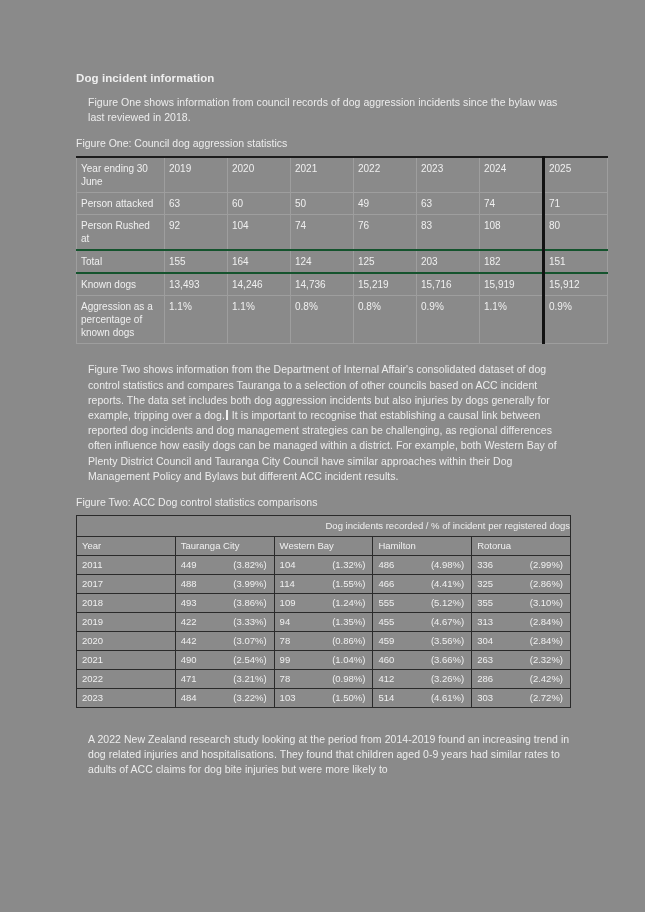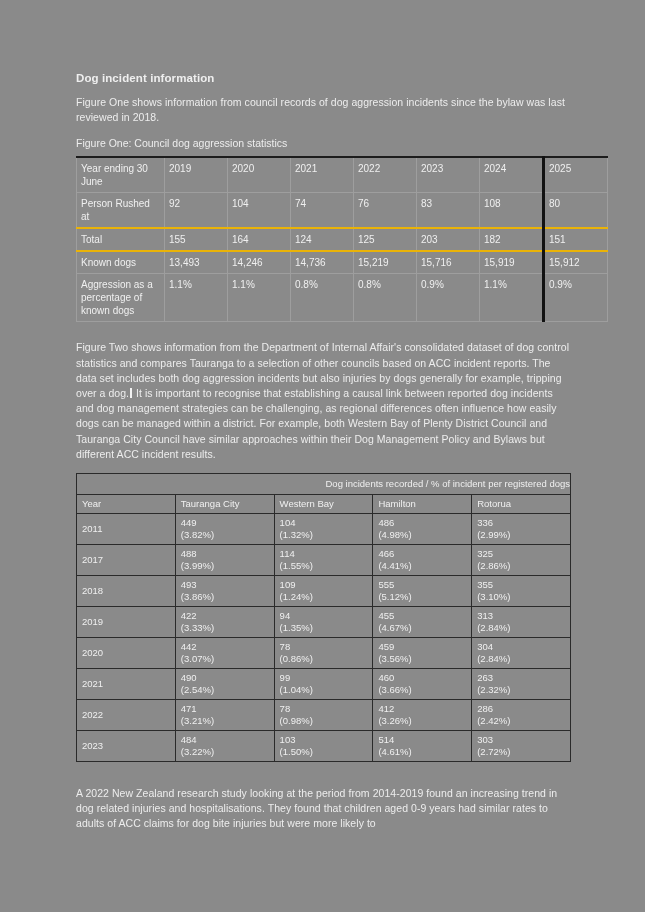--- a/index.html
+++ b/index.html
@@ -29,21 +29,21 @@
     font-size: 11.5px;
     font-weight: bold;
     color: #efefef;
     margin: 0 0 11px 0;
     letter-spacing: 0.1px;
   }
   p.para {
     font-size: 10.5px;
     line-height: 15.2px;
     color: #ededed;
-    margin: 0 0 11px 0;
+    margin: 0 0 11px 12px;
     letter-spacing: 0.05px;
   }
   p.caption {
     font-size: 10.5px;
     line-height: 14px;
     color: #ededed;
     margin: 0 0 6px 0;
   }
   .caret {
     display: inline-block;
@@ -66,21 +66,21 @@
     border: 1px solid #9e9e9e;
     border-top-color: #a2a2a2;
     color: #f0f0f0;
     font-size: 10px;
     line-height: 13px;
     padding: 4px 5px 4px 4px;
     vertical-align: top;
   }
   table.fig1 .rowlabel { width: 78px; }
   table.fig1 .ycol { width: 53px; }
-  table.fig1 tr.thick-bottom > td { border-bottom: 2px solid #eab308; }
+  table.fig1 tr.thick-bottom > td { border-bottom: 2px solid #14532d; }
   table.fig1 td.lastcol { border-left: 3px solid #121212; }
   table.fig1 tr:first-child > td { border-top: 2px solid #1c1c1c; }
 
   
   table.fig2 {
     border-collapse: collapse;
     width: 495px;
     table-layout: fixed;
     margin-bottom: 18px;
   }
@@ -96,21 +96,20 @@
     text-align: right;
     font-size: 9.5px;
     padding: 4px 0;
   }
   table.fig2 .c-year { width: 103px; margin-left: 23px; }
   table.fig2 .c-data { width: 98px; }
   .cellpair {
     display: flex;
     justify-content: space-between;
     align-items: baseline;
-    flex-direction: column;
   }
   .cellpair .num { flex: 0 0 auto; }
   .cellpair .pct { flex: 0 0 auto; padding-right: 2px; }
   .tail-space { height: 6px; }
 </style>
 </head>
 <body>
 
 <div class="page">
   <div class="doc-body">
@@ -127,20 +126,30 @@
           <td class="rowlabel">Year ending 30 June</td>
           <td class="ycol">2019</td>
           <td class="ycol">2020</td>
           <td class="ycol">2021</td>
           <td class="ycol">2022</td>
           <td class="ycol">2023</td>
           <td class="ycol">2024</td>
           <td class="ycol lastcol">2025</td>
         </tr>
 
+        <tr>
+          <td class="rowlabel">Person attacked</td>
+          <td>63</td>
+          <td>60</td>
+          <td>50</td>
+          <td>49</td>
+          <td>63</td>
+          <td>74</td>
+          <td class="lastcol">71</td>
+        </tr>
 
         <tr class="thick-bottom">
           <td class="rowlabel">Person Rushed at</td>
           <td>92</td>
           <td>104</td>
           <td>74</td>
           <td>76</td>
           <td>83</td>
           <td>108</td>
           <td class="lastcol">80</td>
@@ -176,20 +185,21 @@
           <td>0.8%</td>
           <td>0.9%</td>
           <td>1.1%</td>
           <td class="lastcol">0.9%</td>
         </tr>
       </tbody>
     </table>
 
     <p class="para"><span>Figure Two shows information from the Department of Internal Affair's consolidated dataset of dog control statistics and compares Tauranga to a selection of other councils based on ACC incident reports. The data set includes both dog aggression incidents but also injuries by dogs generally for example, tripping over a dog.</span><span class="caret"></span> <span>It is important to recognise that establishing a causal link between reported dog incidents and dog management strategies can be challenging, as regional differences often influence how easily dogs can be managed within a district. For example, both Western Bay of Plenty District Council and Tauranga City Council have similar approaches within their Dog Management Policy and Bylaws but different ACC incident results.</span></p>
 
+    <p class="caption">Figure Two: ACC Dog control statistics comparisons</p>
 
     <table class="fig2">
       <tbody>
         <tr>
           <td class="banner" colspan="5">Dog incidents recorded / % of incident per registered dogs</td>
         </tr>
         <tr>
           <td class="c-year">Year</td>
           <td class="c-data">Tauranga City</td>
           <td class="c-data">Western Bay</td>

